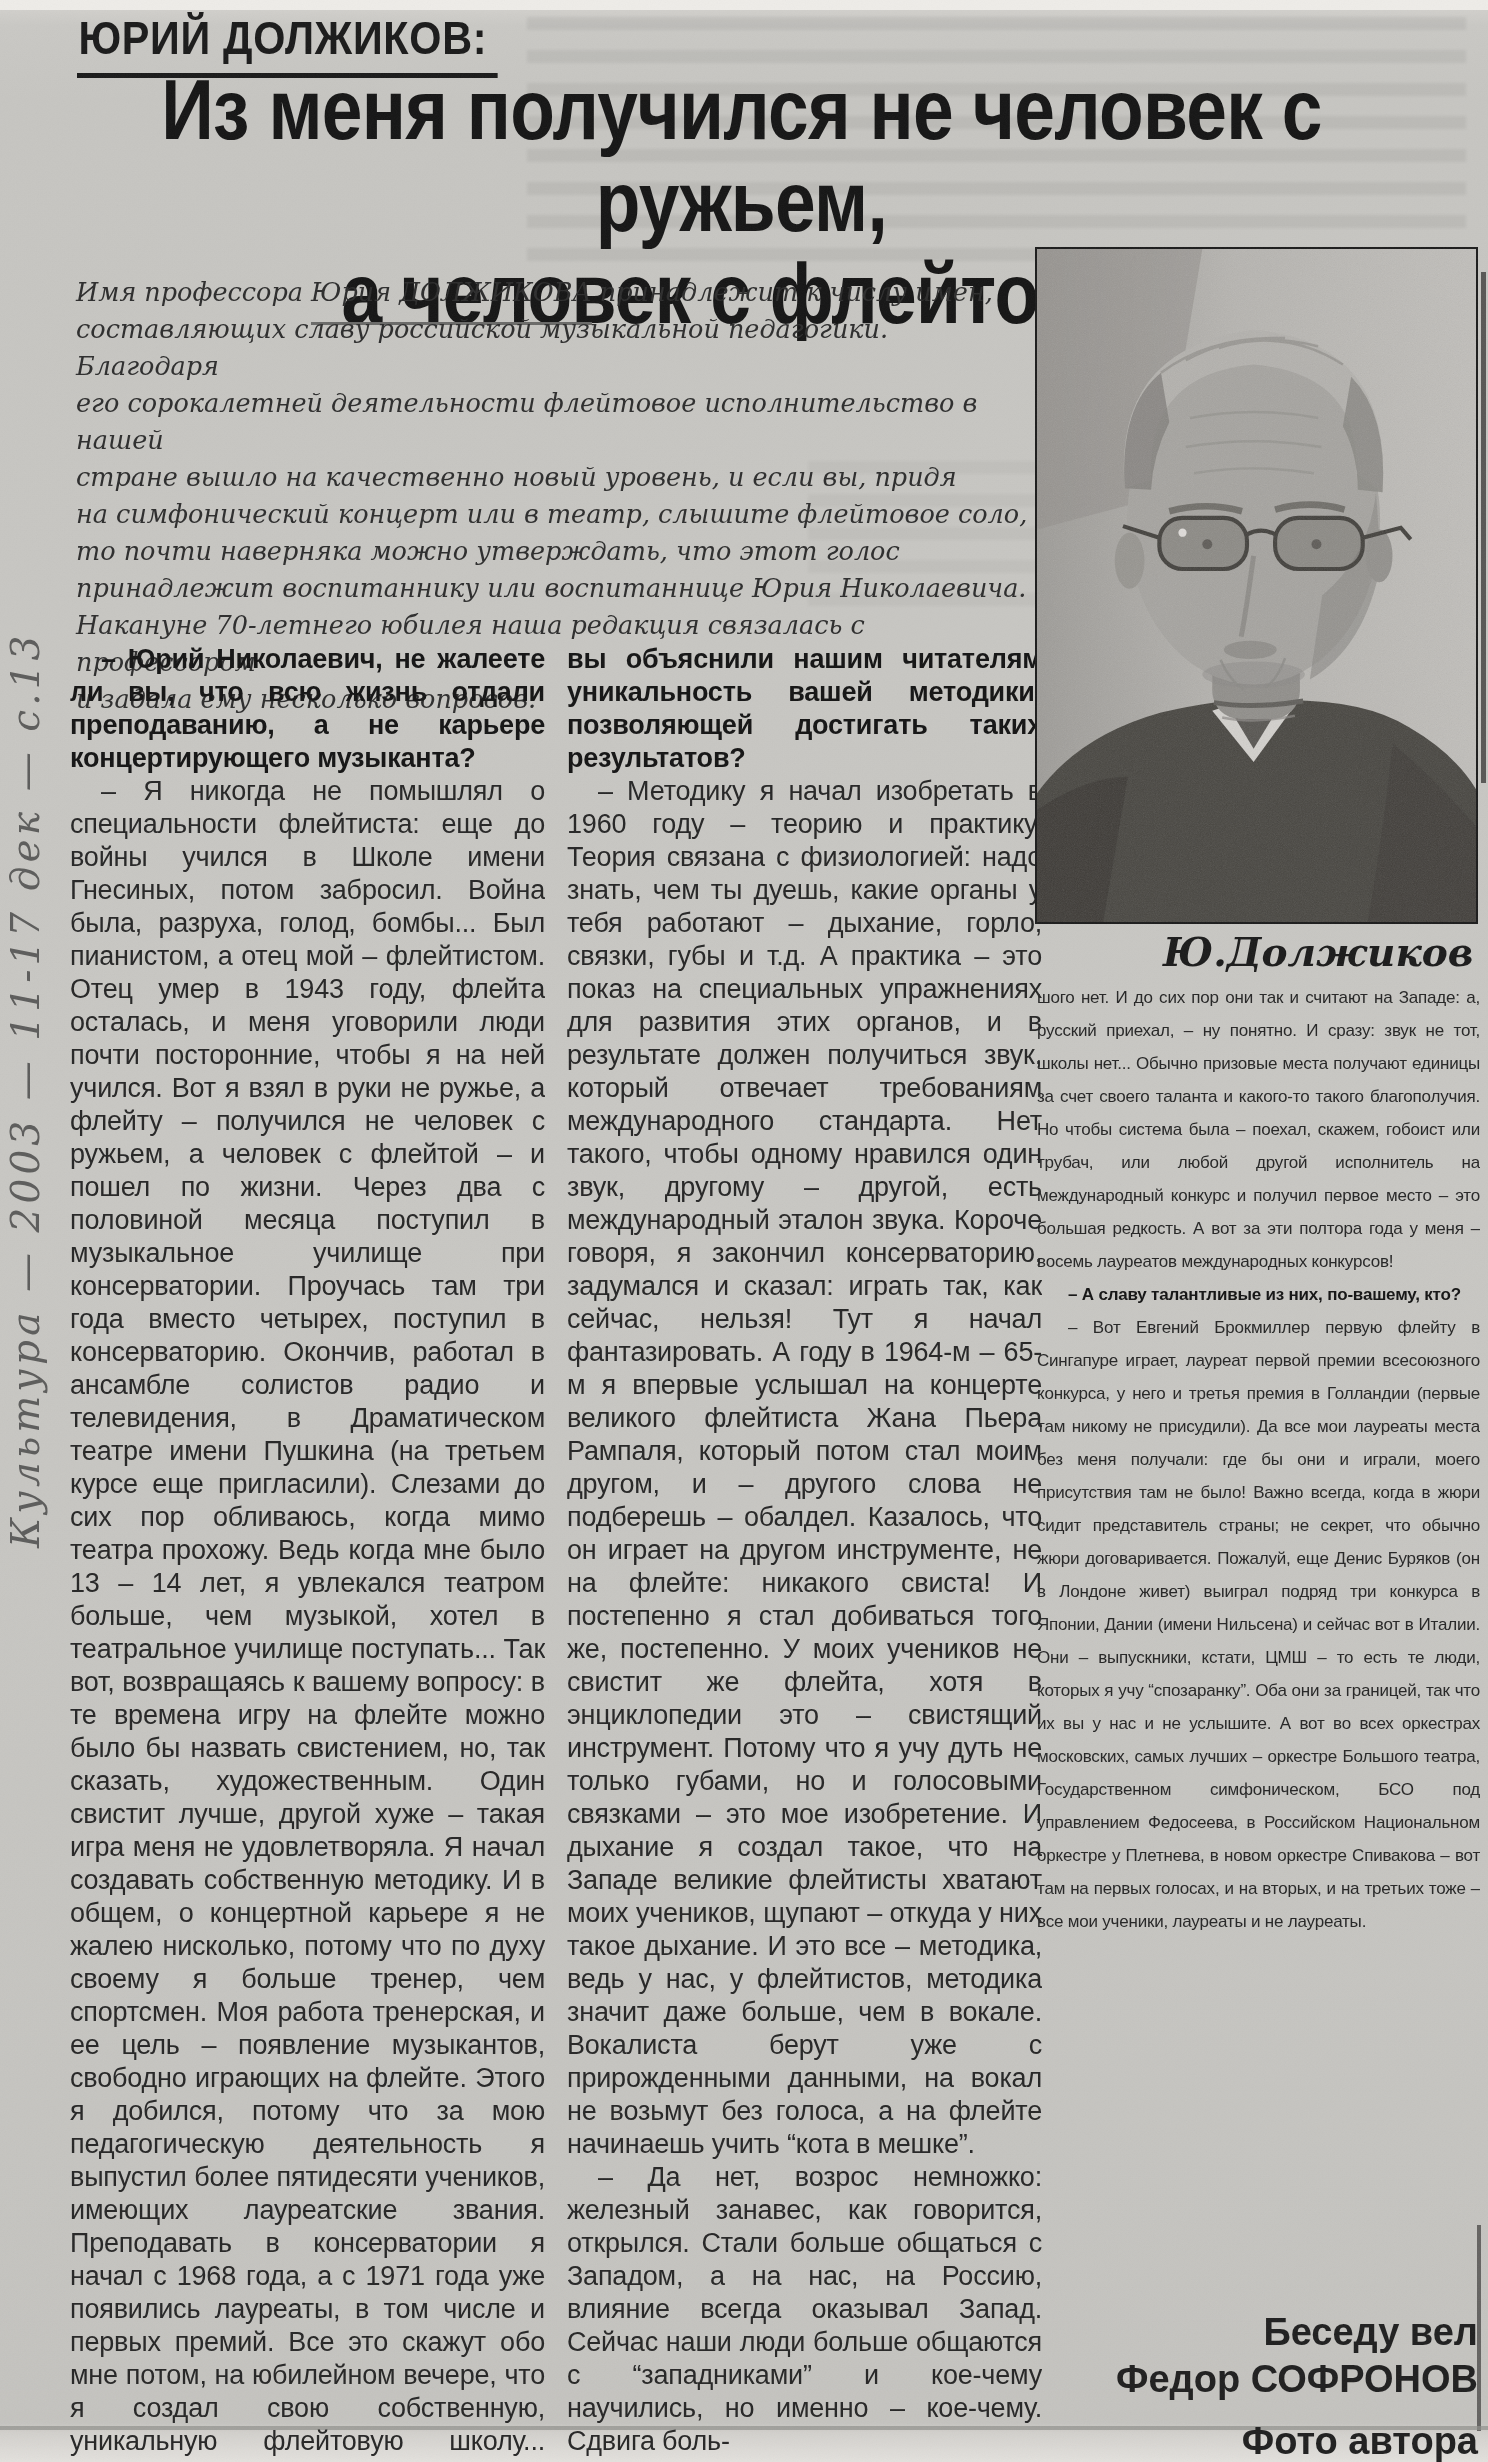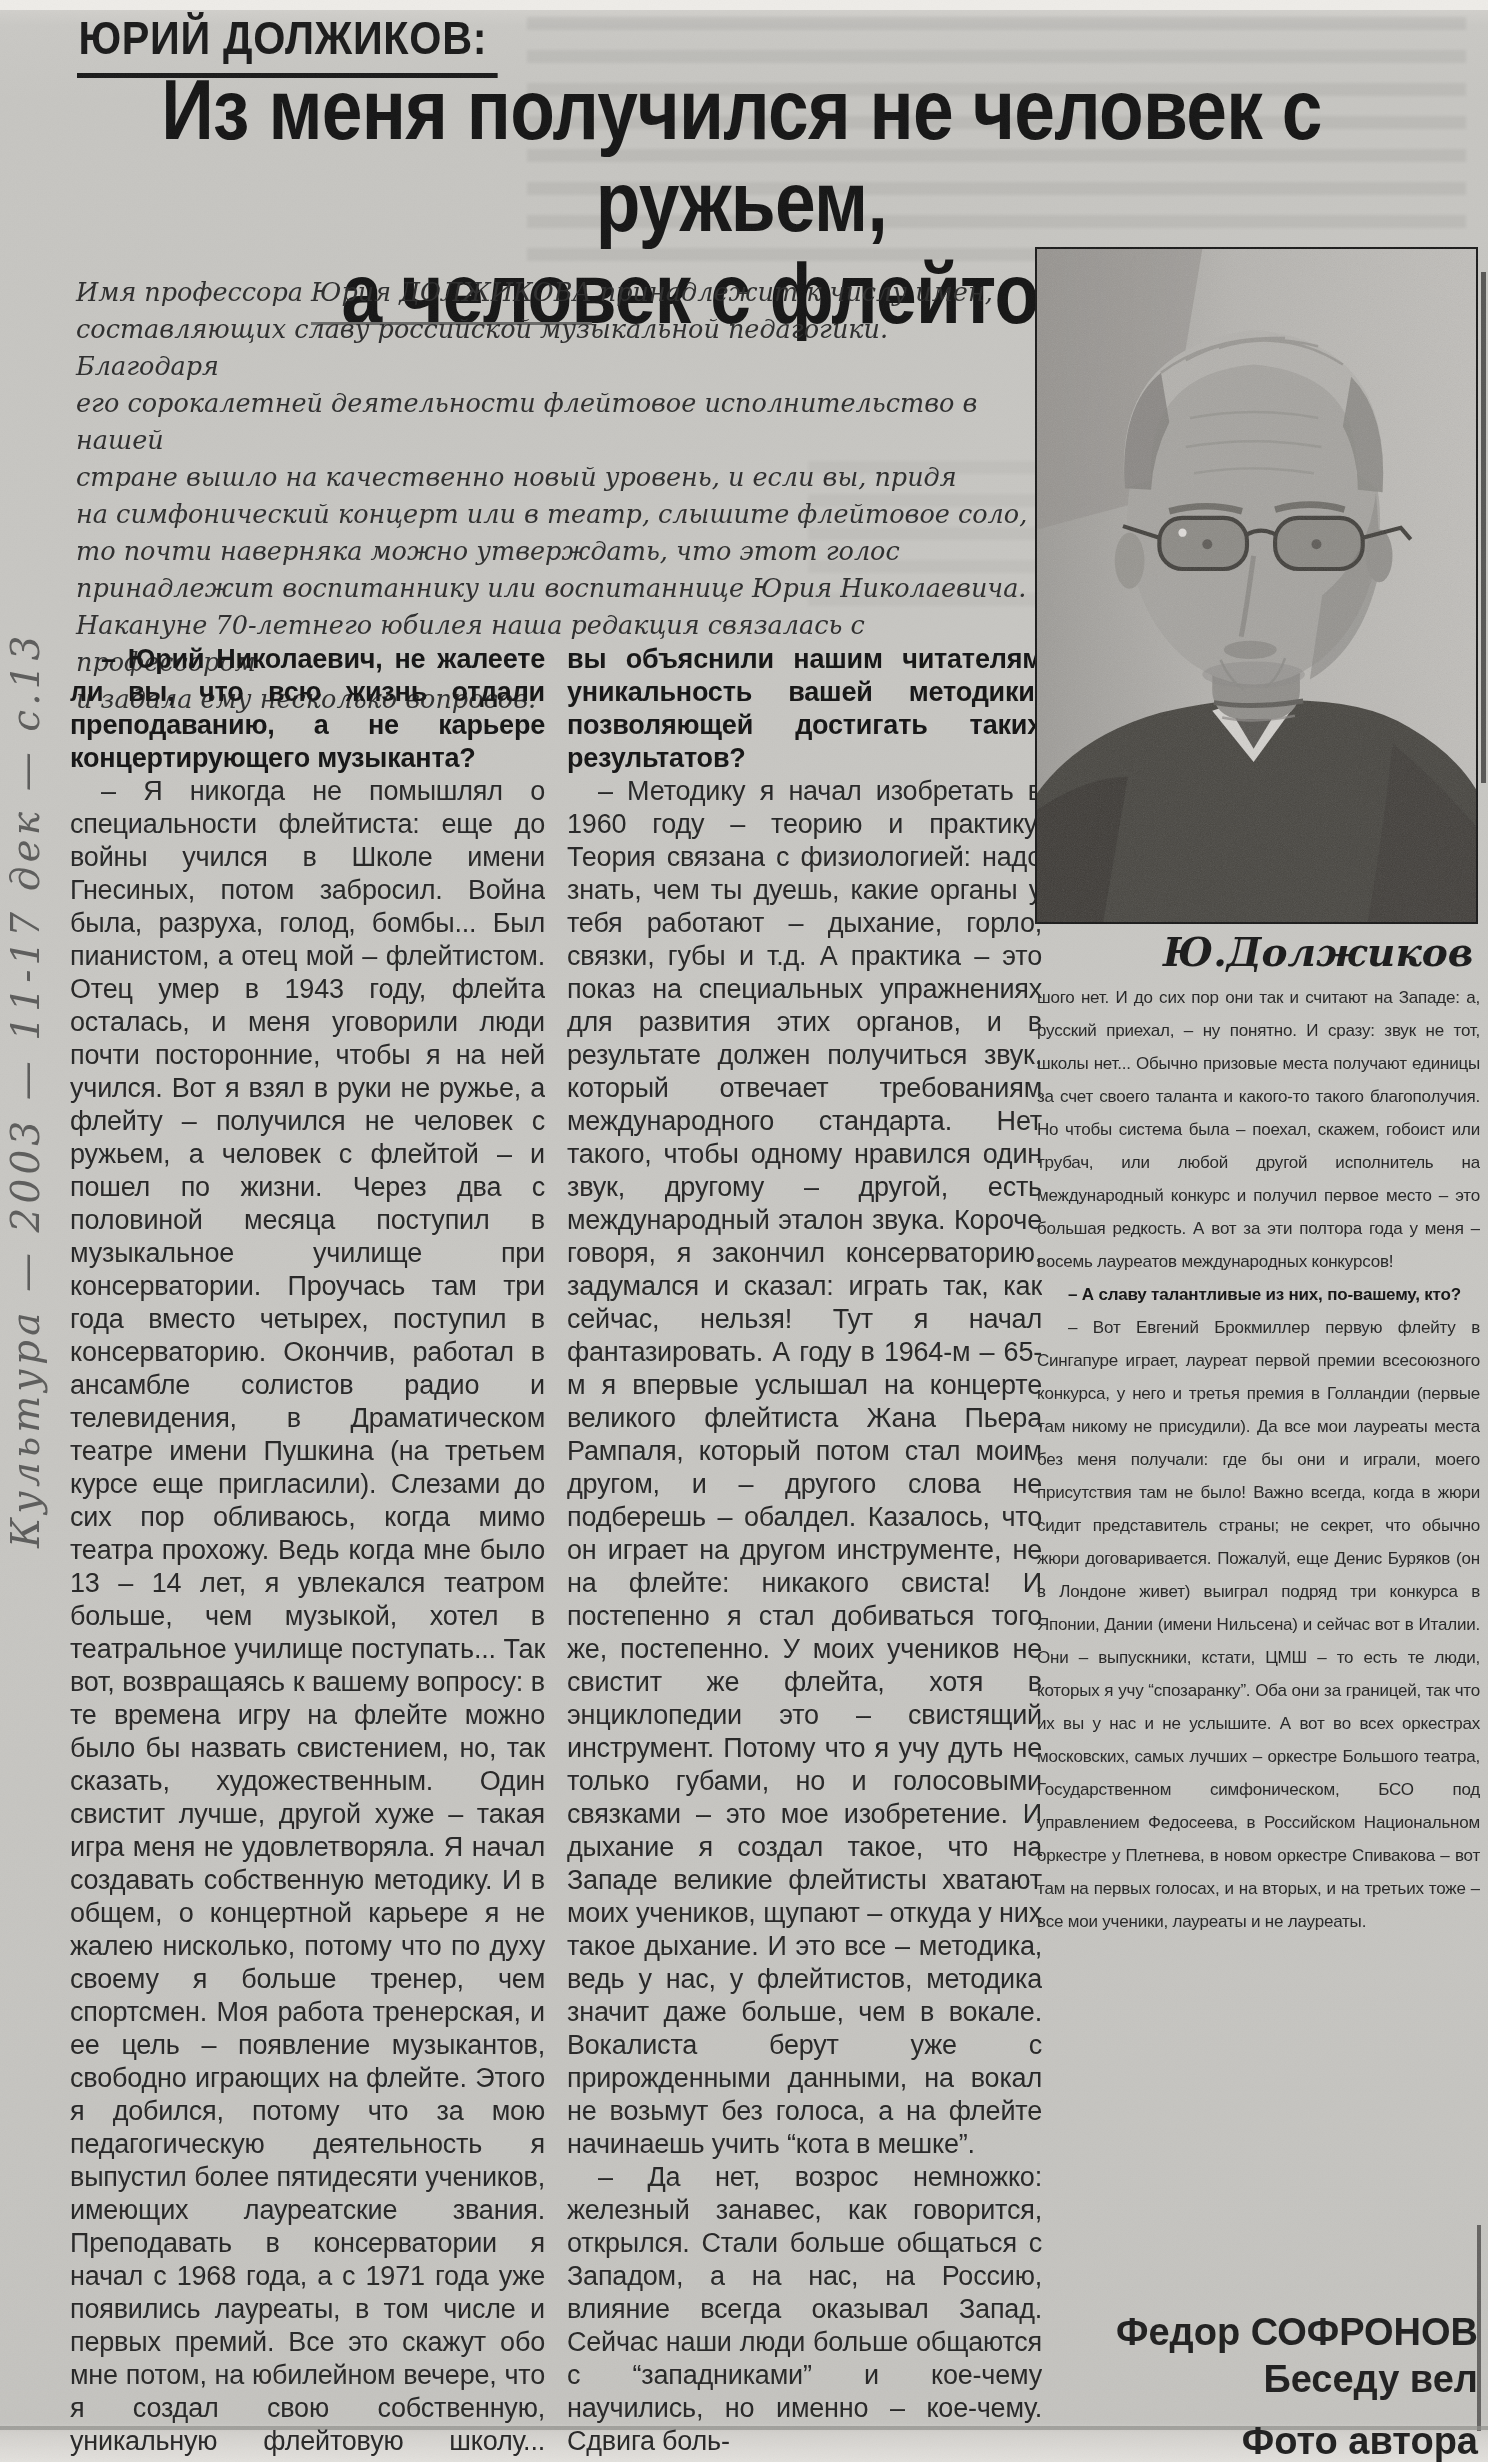--- a/index.html
+++ b/index.html
@@ -175,22 +175,22 @@
     <div class="caption">Ю.Должиков</div>
   </div>
 
   <div id="col3-text">
     <p class="para noindent">шого нет. И до сих пор они так и считают на Западе: а, русский приехал, – ну понятно. И сразу: звук не тот, школы нет...  Обычно призовые места получают единицы за счет своего таланта и какого-то такого благополучия. Но чтобы система была – поехал, скажем, гобоист или трубач, или любой другой исполнитель на международный конкурс и получил первое место – это большая редкость. А вот за эти полтора года у меня – восемь лауреатов международных конкурсов!</p>
     <p class="para bold">– А славу талантливые из них, по-вашему, кто?</p>
     <p class="para">– Вот Евгений Брокмиллер первую флейту в Сингапуре играет,  лауреат первой премии всесоюзного конкурса, у него и третья премия в Голландии (первые там никому не присудили). Да все мои лауреаты места без меня получали: где бы они и играли, моего присутствия там не было! Важно всегда, когда в жюри сидит представитель страны; не секрет, что обычно жюри договаривается. Пожалуй, еще Денис Буряков (он в Лондоне живет) выиграл подряд три конкурса в Японии, Дании (имени Нильсена) и сейчас вот в Италии. Они – выпускники, кстати, ЦМШ – то есть те люди, которых я учу “спозаранку”.  Оба они за границей, так что их вы у нас и не услышите. А вот во всех оркестрах московских, самых лучших – оркестре Большого театра, Государственном симфоническом, БСО под управлением Федосеева, в Российском Национальном оркестре у Плетнева, в новом оркестре Спивакова  – вот там на первых голосах, и на вторых, и на третьих тоже – все мои ученики, лауреаты и не лауреаты.</p>
   </div>
 
   <div class="credits">
+    <div>Беседу вел</div>
     <div>Федор СОФРОНОВ</div>
-    <div>Беседу вел</div>
     <div><span class="photo-credit">Фото автора</span></div>
   </div>
 
   <svg class="grain" width="1488" height="2462" viewBox="0 0 1806 2988">
     <filter id="pageGrain">
         <feTurbulence type="fractalNoise" baseFrequency="0.75" numOctaves="2"></feTurbulence>
         <feColorMatrix type="saturate" values="0"></feColorMatrix>
       </filter>
     <rect width="1806" height="2988" filter="url(#pageGrain)" opacity="0.05"></rect>
   </svg>

